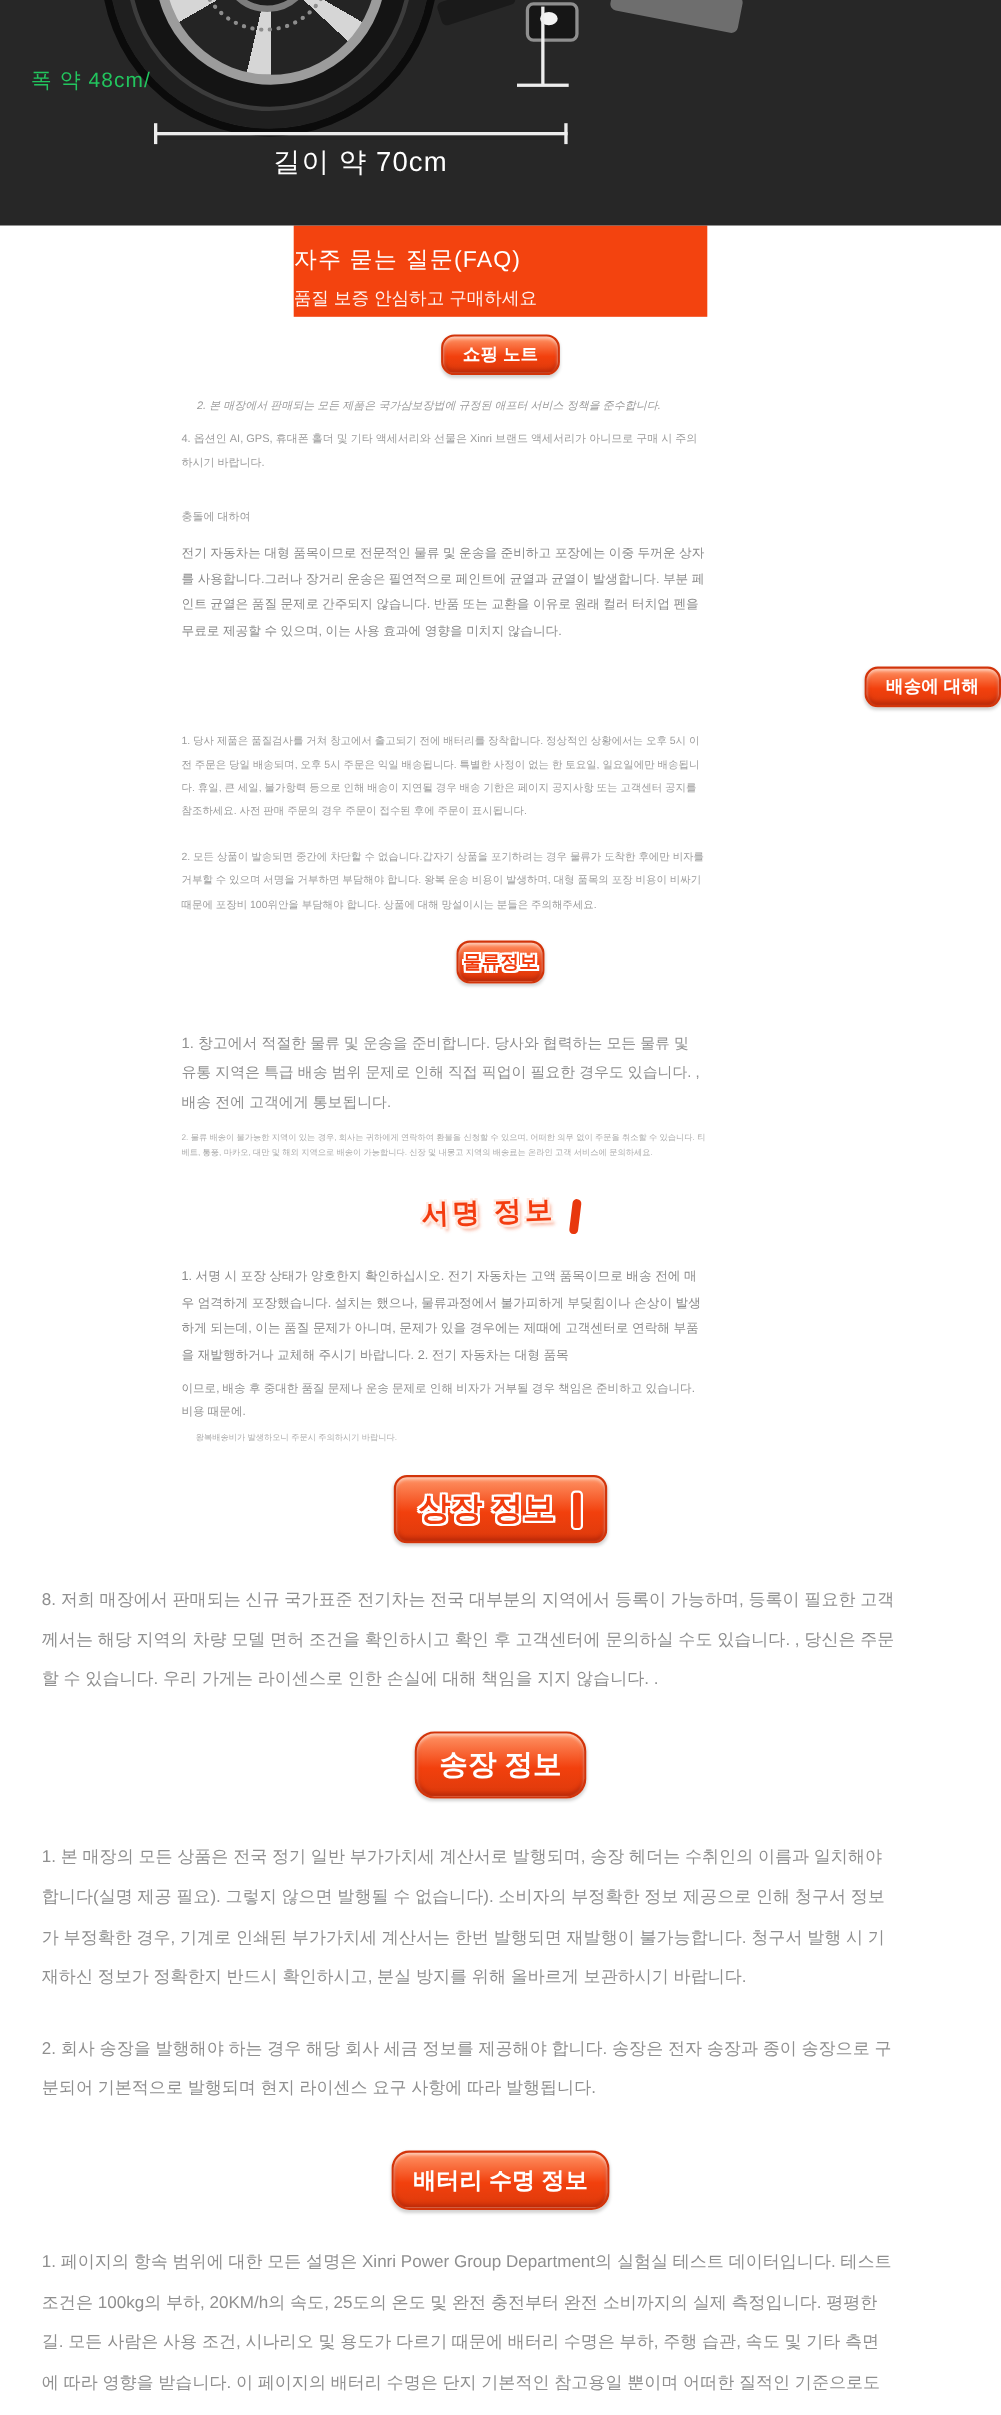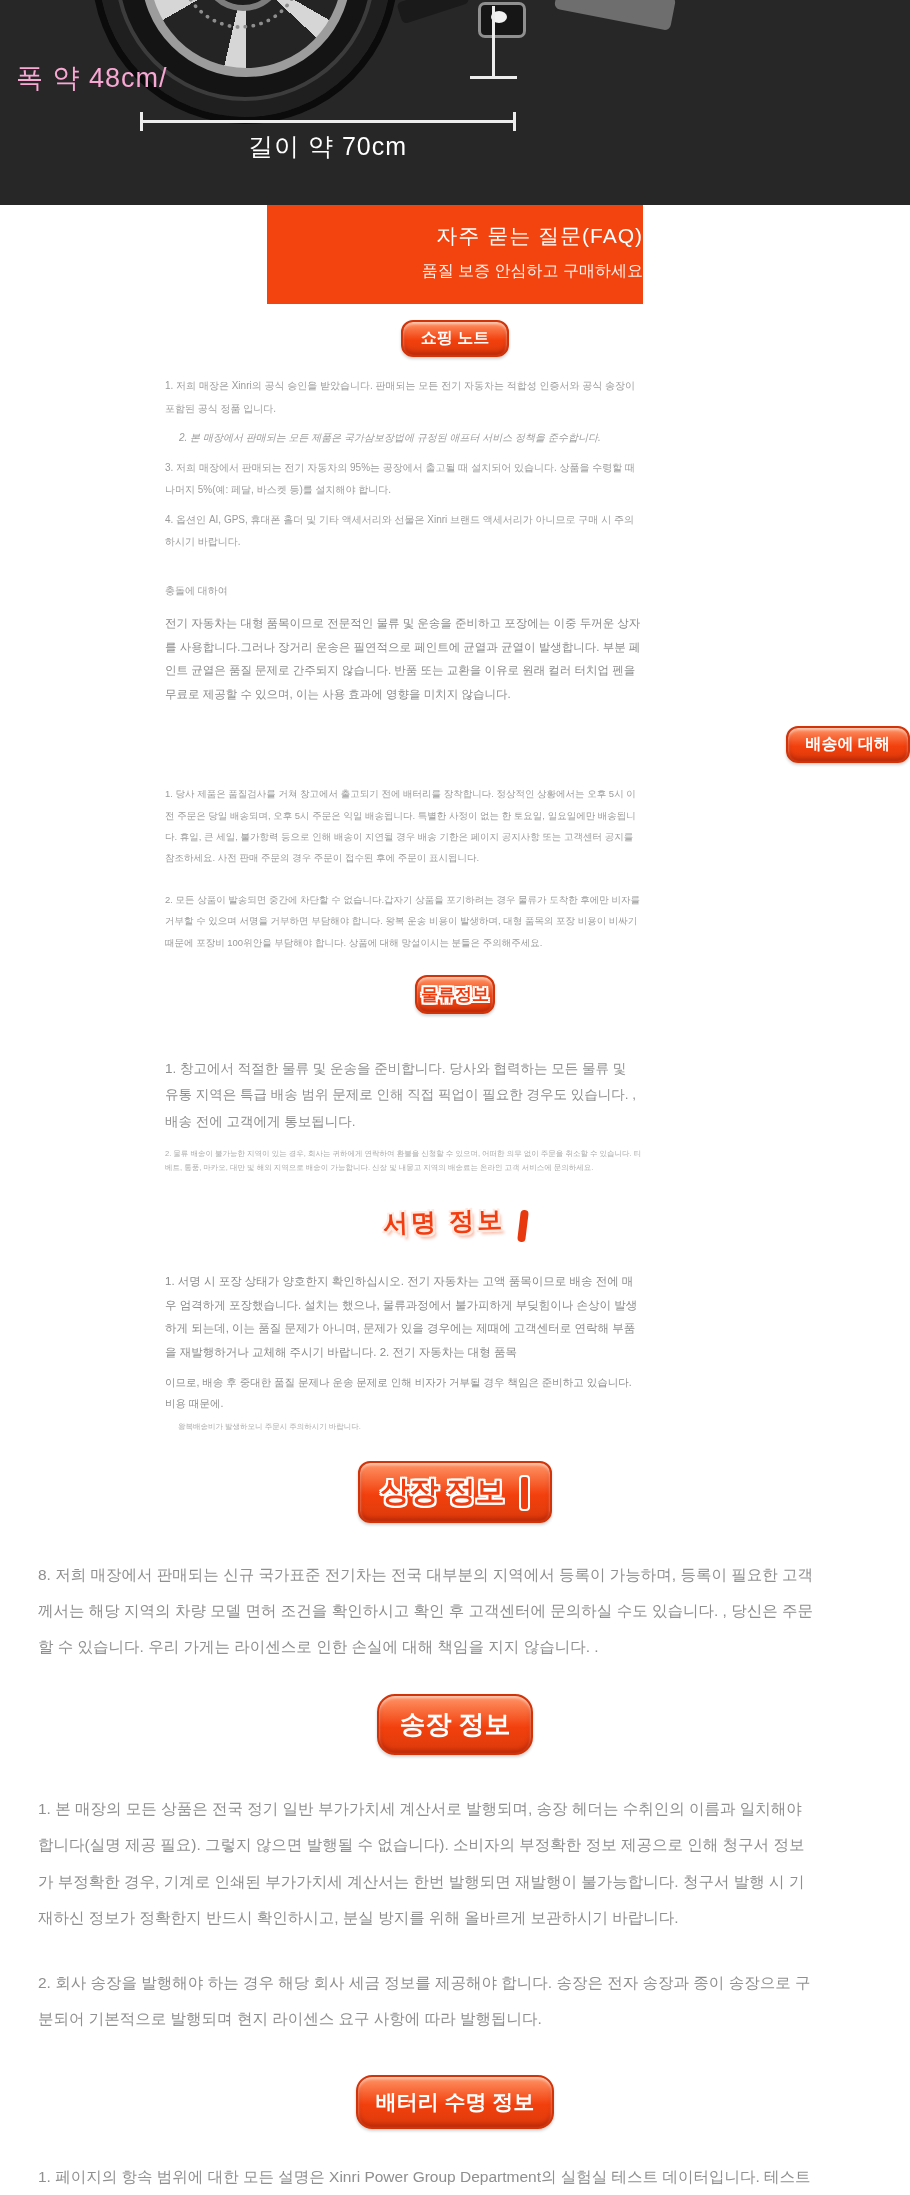--- a/index.html
+++ b/index.html
@@ -23,25 +23,25 @@
   .frame-part{position:absolute;left:556px;top:-14px;width:118px;height:34px;background:#6e6e6e;
               border-radius:6px;transform:rotate(11deg);}
   .frame-part2{position:absolute;left:398px;top:-8px;width:70px;height:22px;background:#1a1a1a;
                border-radius:5px;transform:rotate(-18deg);}
   .v-line{position:absolute;left:492px;top:6px;width:3px;height:72px;background:#ededed;}
   .v-cap{position:absolute;left:470px;top:76px;width:47px;height:3px;background:#ededed;}
   .h-line{position:absolute;left:140px;top:120px;width:376px;height:3px;background:#ededed;}
   .h-line:before,.h-line:after{content:"";position:absolute;top:-8px;width:3px;height:19px;background:#ededed;}
   .h-line:before{left:0;}
   .h-line:after{right:0;}
-  .dim-width{position:absolute;left:16px;top:60px;color:#f9a8d4;font-size:27px;letter-spacing:1px;}
+  .dim-width{position:absolute;left:28px;top:60px;color:#22c55e;font-size:19px;letter-spacing:1px;}
   .dim-length{position:absolute;left:248px;top:130px;color:#fff;font-size:25px;letter-spacing:1px;}
 
   
-  .faq-box{width:376px;height:99px;margin:0 auto;background:#f3430f;color:#fff;text-align:right;box-sizing:border-box;padding-top:17px;}
+  .faq-box{width:376px;height:83px;margin:0 auto;background:#f3430f;color:#fff;text-align:left;box-sizing:border-box;padding-top:17px;}
   .faq-title{font-size:21px;letter-spacing:1px;}
   .faq-sub{font-size:16px;margin-top:11px;color:rgba(255,255,255,.93);}
 
   
   .btn-row{text-align:center;}
   .pill{display:inline-block;color:#fff;font-weight:bold;
         background:linear-gradient(#ff9466,#f2400d 55%,#dd3a0c);
         border:2px solid #d2340a;border-radius:12px;
         box-shadow:inset 0 2px 3px rgba(255,255,255,.55), inset 0 -3px 4px rgba(120,10,0,.35), 0 2px 3px rgba(0,0,0,.18);}
   .pill-sm{font-size:16px;padding:6px 18px;}
@@ -95,23 +95,21 @@
 
 <div class="faq-box">
   <div class="faq-title">자주 묻는 질문(FAQ)</div>
   <div class="faq-sub">품질 보증 안심하고 구매하세요</div>
 </div>
 
 <div class="btn-row" style="margin-top:16px;">
   <span class="pill pill-sm">쇼핑 노트</span>
 </div>
 <div class="col-narrow t-xs" style="margin-top:18px;">
-  <p>1. 저희 매장은 Xinri의 공식 승인을 받았습니다. 판매되는 모든 전기 자동차는 적합성 인증서와 공식 송장이 포함된 공식 정품 입니다.</p>
   <p style="margin-top:7px;padding-left:14px;font-style:italic;">2. 본 매장에서 판매되는 모든 제품은 국가삼보장법에 규정된 애프터 서비스 정책을 준수합니다.</p>
-  <p style="margin-top:7px;">3. 저희 매장에서 판매되는 전기 자동차의 95%는 공장에서 출고될 때 설치되어 있습니다. 상품을 수령할 때 나머지 5%(예: 페달, 바스켓 등)를 설치해야 합니다.</p>
   <p style="margin-top:7px;">4. 옵션인 AI, GPS, 휴대폰 홀더 및 기타 액세서리와 선물은 Xinri 브랜드 액세서리가 아니므로 구매 시 주의하시기 바랍니다.</p>
 </div>
 
 <div class="col-narrow t-xs" style="margin-top:26px;">
   <p>충돌에 대하여</p>
 </div>
 <div class="col-narrow t-sm" style="margin-top:10px;">
   <p>전기 자동차는 대형 품목이므로 전문적인 물류 및 운송을 준비하고 포장에는 이중 두꺼운 상자를 사용합니다.그러나 장거리 운송은 필연적으로 페인트에 균열과 균열이 발생합니다. 부분 페인트 균열은 품질 문제로 간주되지 않습니다. 반품 또는 교환을 이유로 원래 컬러 터치업 펜을 무료로 제공할 수 있으며, 이는 사용 효과에 영향을 미치지 않습니다.</p>
 </div>
 

